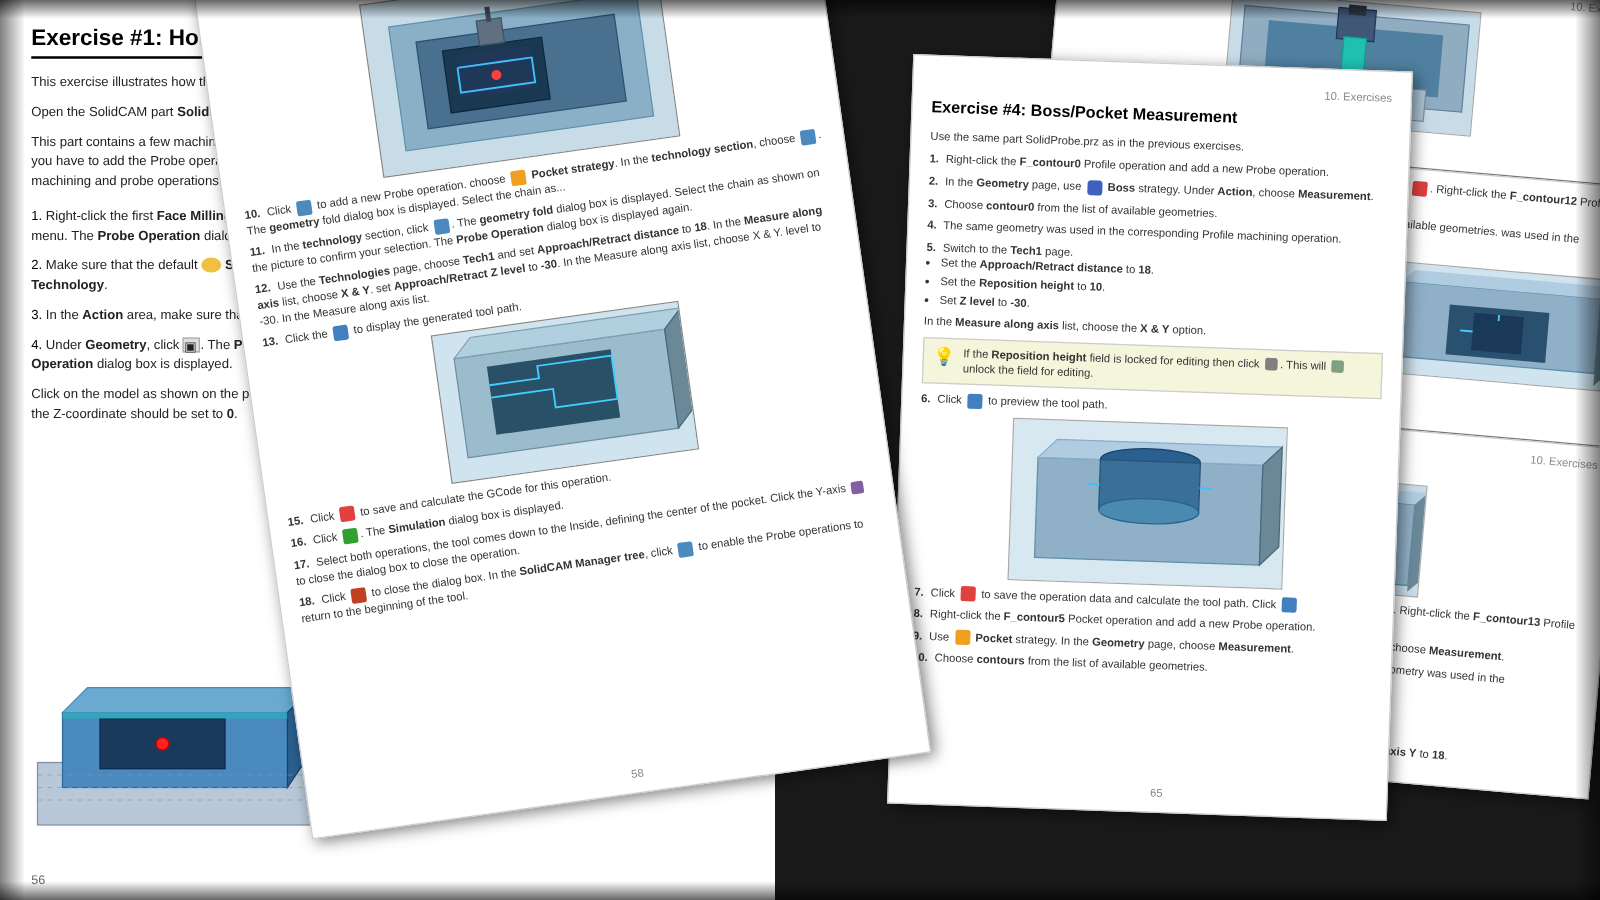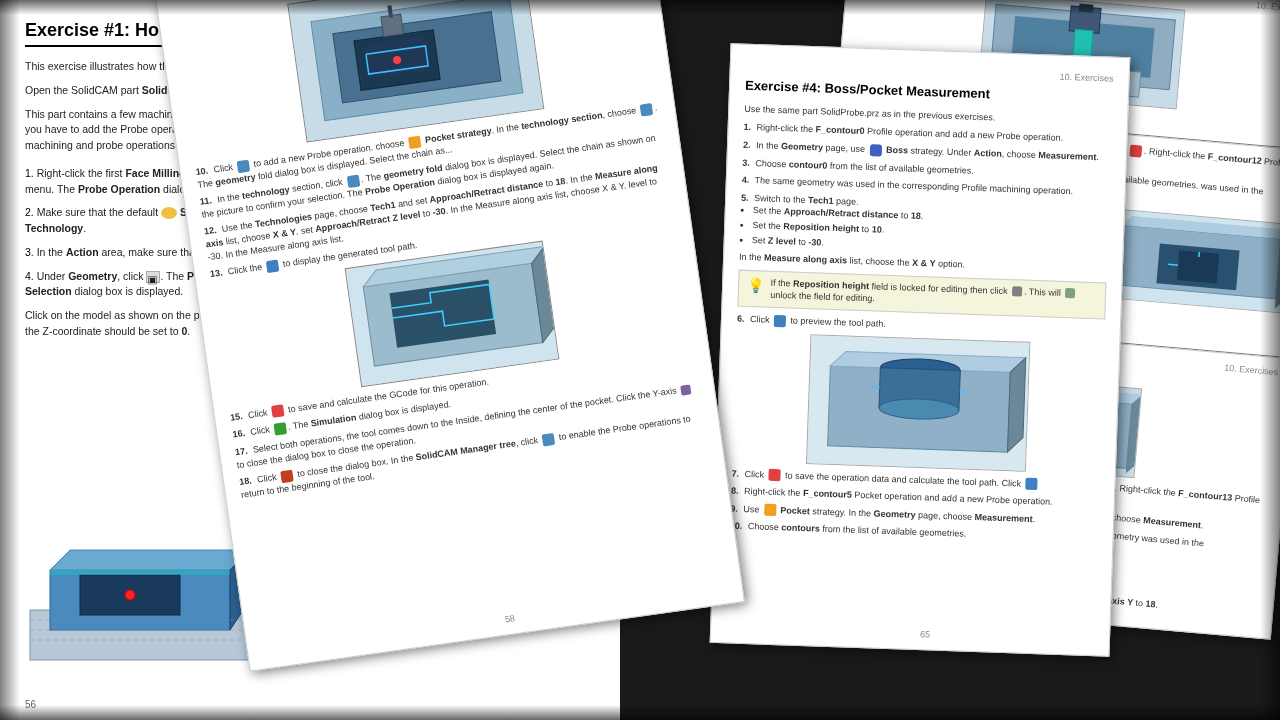--- a/index.html
+++ b/index.html
@@ -346,21 +346,21 @@
       </li>
 
       <li style="margin-top:8px;">
         <span class="step-number">3. </span>
         In the <strong>Action</strong> area, make sure that the <strong>Home Position</strong> option is choo...
       </li>
 
       <li style="margin-top:8px;">
         <span class="step-number">4. </span>
         Under <strong>Geometry</strong>, click <span style="display:inline-block;width:14px;height:12px;background:#ddd;border:1px solid #aaa;vertical-align:middle;">▣</span>. The <strong>Point Geometry</strong><br>
-        <strong>Selection</strong> dialog box is displayed.
+        <strong>Operation</strong> dialog box is displayed.
       </li>
     </ol>
 
     <p style="margin-top:8px;font-size:10.5px;line-height:1.5;">
       Click on the model as shown on the picture to select the contact point where the Z-coordinate should be set to <strong>0</strong>.
     </p>
 
     <span style="position:absolute;bottom:10px;left:25px;font-size:10px;color:#666;">56</span>
 
     <div class="part-3d-area">

